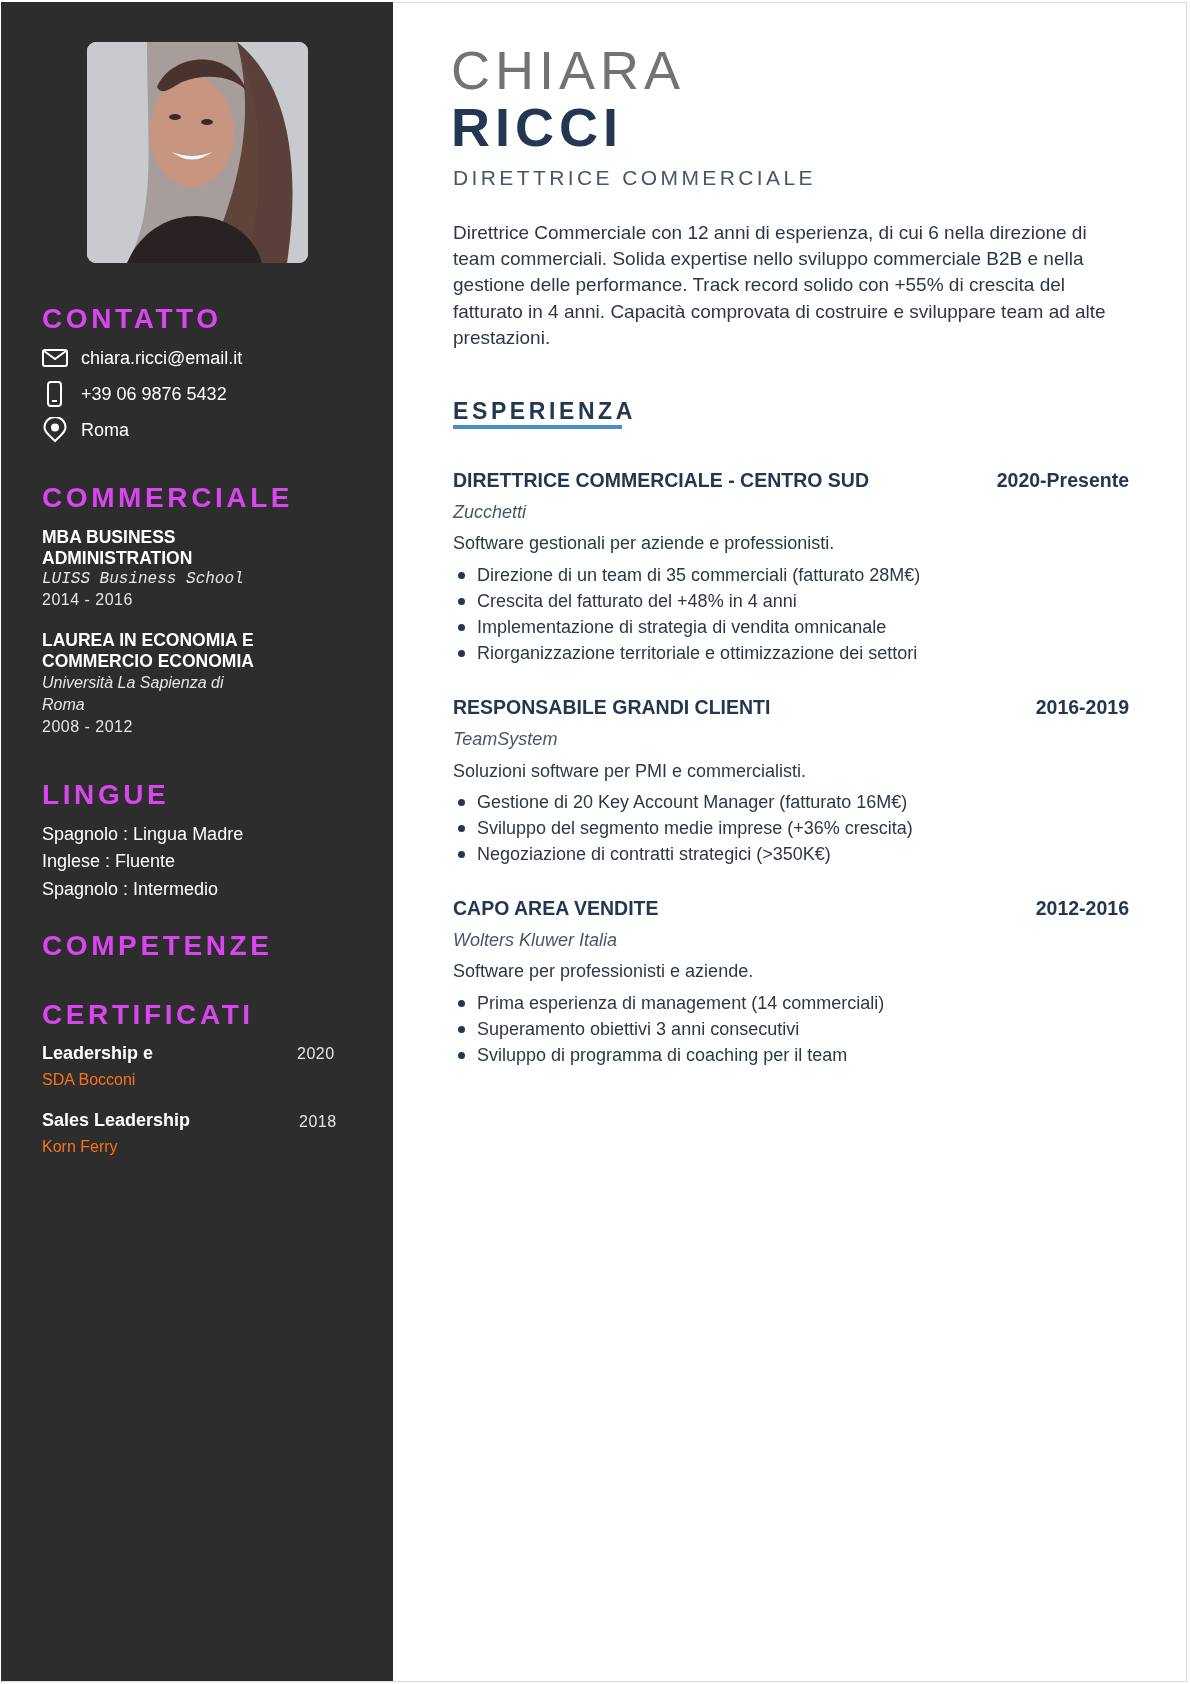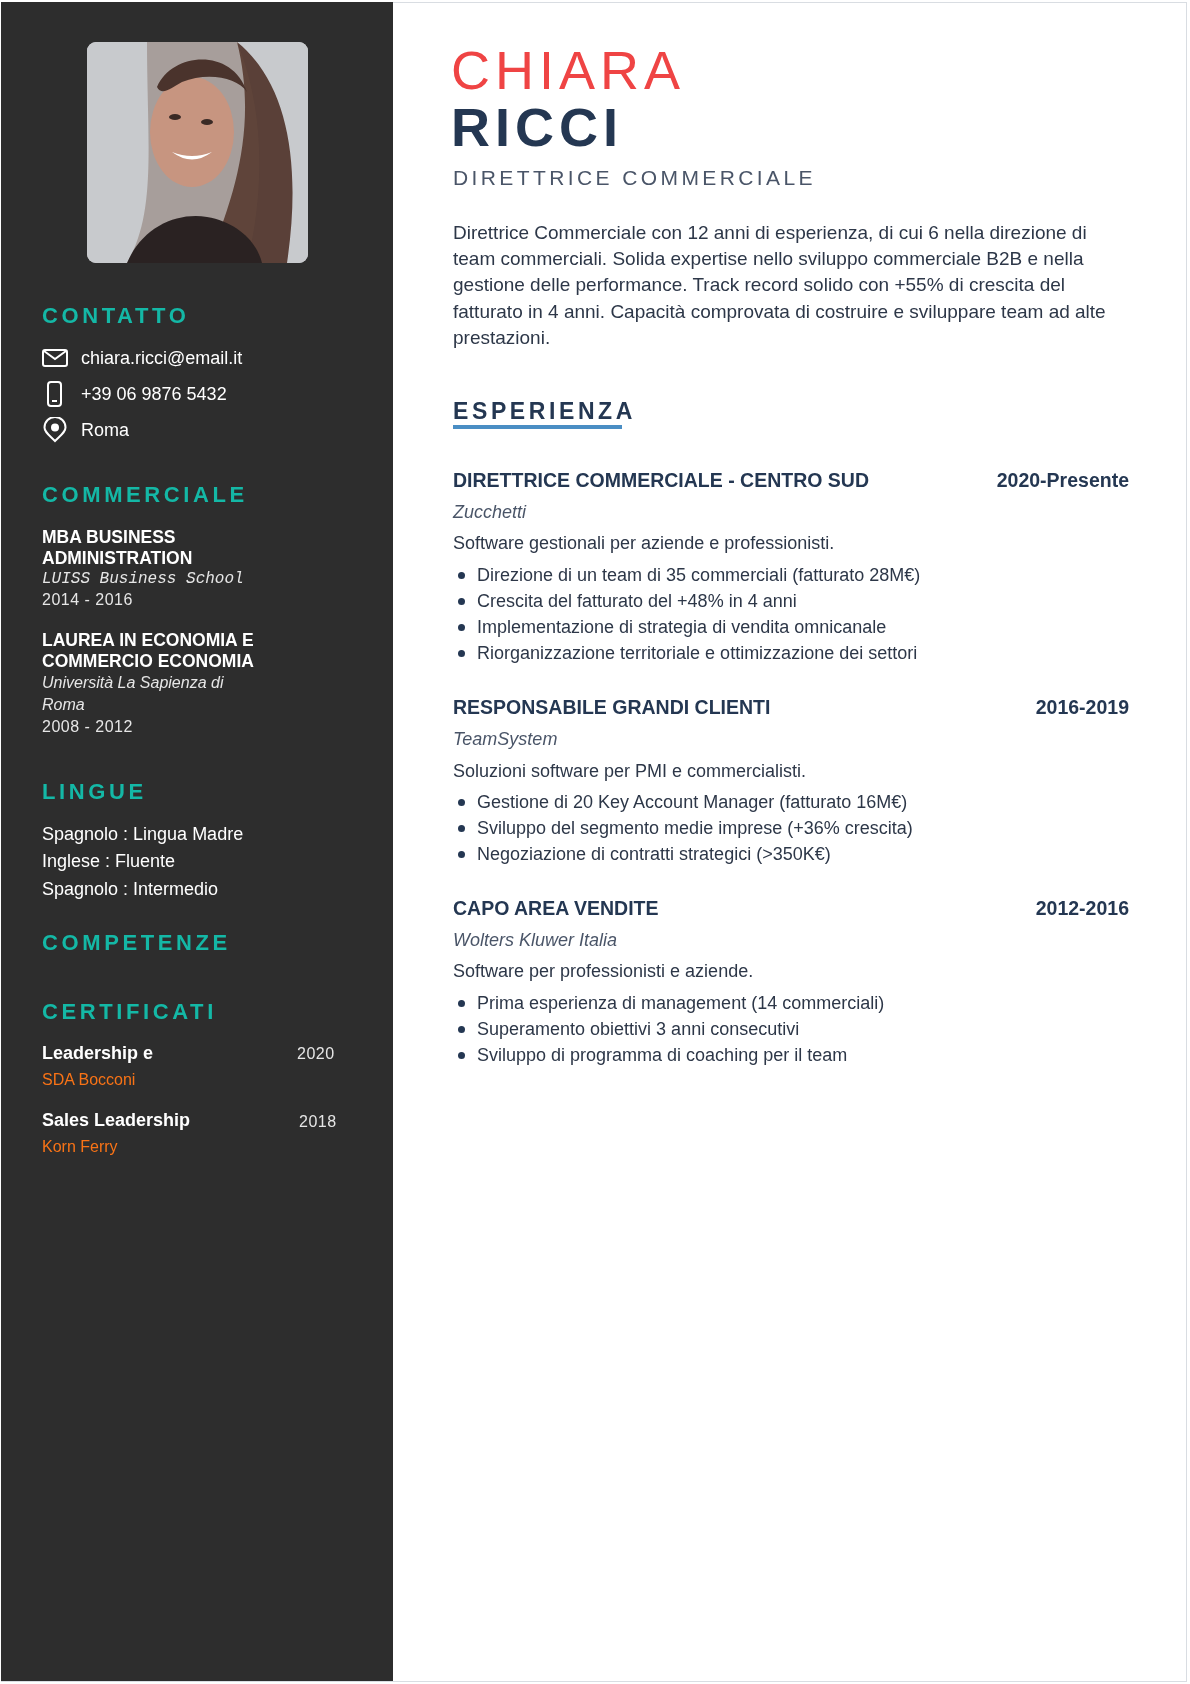--- a/index.html
+++ b/index.html
@@ -1,32 +1,32 @@
 <!DOCTYPE html>
 <html><head>
 <meta charset="utf-8">
 <style>
   html, body { margin:0; padding:0; }
   body { width:1190px; height:1684px; background:#ffffff; position:relative; overflow:hidden; font-family:"Liberation Sans", sans-serif; }
   .page { position:absolute; left:1px; top:2px; width:1186px; height:1680px; border:1px solid #d9dde2; box-sizing:border-box; background:#fff; }
   .sidebar { position:absolute; left:1px; top:2px; width:392px; height:1679px; background:#2d2d2d; color:#ffffff; }
   .photo { position:absolute; left:86px; top:40px; width:221px; height:221px; border-radius:9px; overflow:hidden; background:#c9cbcf; }
   .abs { position:absolute; white-space:nowrap; }
-  .sb-h { font-weight:bold; font-size:22px; letter-spacing:3.6px; color:#14b8a6; left:41px; }
+  .sb-h { font-weight:bold; font-size:28px; letter-spacing:3.6px; color:#d946ef; left:41px; }
   .contact { left:41px; display:flex; align-items:center; font-size:18px; color:#ffffff; }
   .contact .ic { width:30px; height:26px; display:inline-flex; align-items:center; justify-content:flex-start; margin-right:9px; }
   .edu-t { left:41px; font-weight:bold; font-size:17.5px; color:#ffffff; line-height:21px; }
   .edu-s { left:41px; font-style:italic; font-size:16px; color:#e6e6e6; }
   .edu-d { left:41px; font-size:16px; color:#e6e6e6; letter-spacing:0.5px; }
   .lang { left:41px; font-size:18px; color:#ffffff; }
   .cert-t { left:41px; font-weight:bold; font-size:18px; color:#ffffff; }
   .cert-s { left:41px; font-size:16px; color:#f97316; }
   .cert-y { right:auto; font-size:16px; color:#e6e6e6; letter-spacing:0.5px; }
 
-  .first { left:451px; top:40px; font-size:54px; color:#ef4444; letter-spacing:5px; line-height:60px; }
+  .first { left:451px; top:40px; font-size:54px; color:#737373; letter-spacing:5px; line-height:60px; }
   .last { left:451px; top:97px; font-size:54px; font-weight:bold; color:#243752; letter-spacing:5px; line-height:60px; }
   .role { left:453px; top:166px; font-size:21px; color:#4a5568; letter-spacing:3.4px; }
   .summary { position:absolute; left:453px; top:220px; width:660px; font-size:19px; line-height:26.2px; color:#2d3748; }
   .sec-h { left:453px; top:398px; font-size:23px; font-weight:bold; color:#243752; letter-spacing:3.6px; }
   .sec-ul { position:absolute; left:453px; top:425px; width:169px; height:4px; background:#4a8ec4; }
   .job-t { left:453px; font-size:19.5px; font-weight:bold; color:#243752; }
   .job-d { font-size:19.5px; font-weight:bold; color:#243752; text-align:right; }
   .job-c { left:453px; font-size:18px; font-style:italic; color:#4a5568; }
   .job-desc { left:453px; font-size:18px; color:#2d3748; }
   .bul { left:453px; font-size:18px; color:#2d3748; display:flex; align-items:center; }

